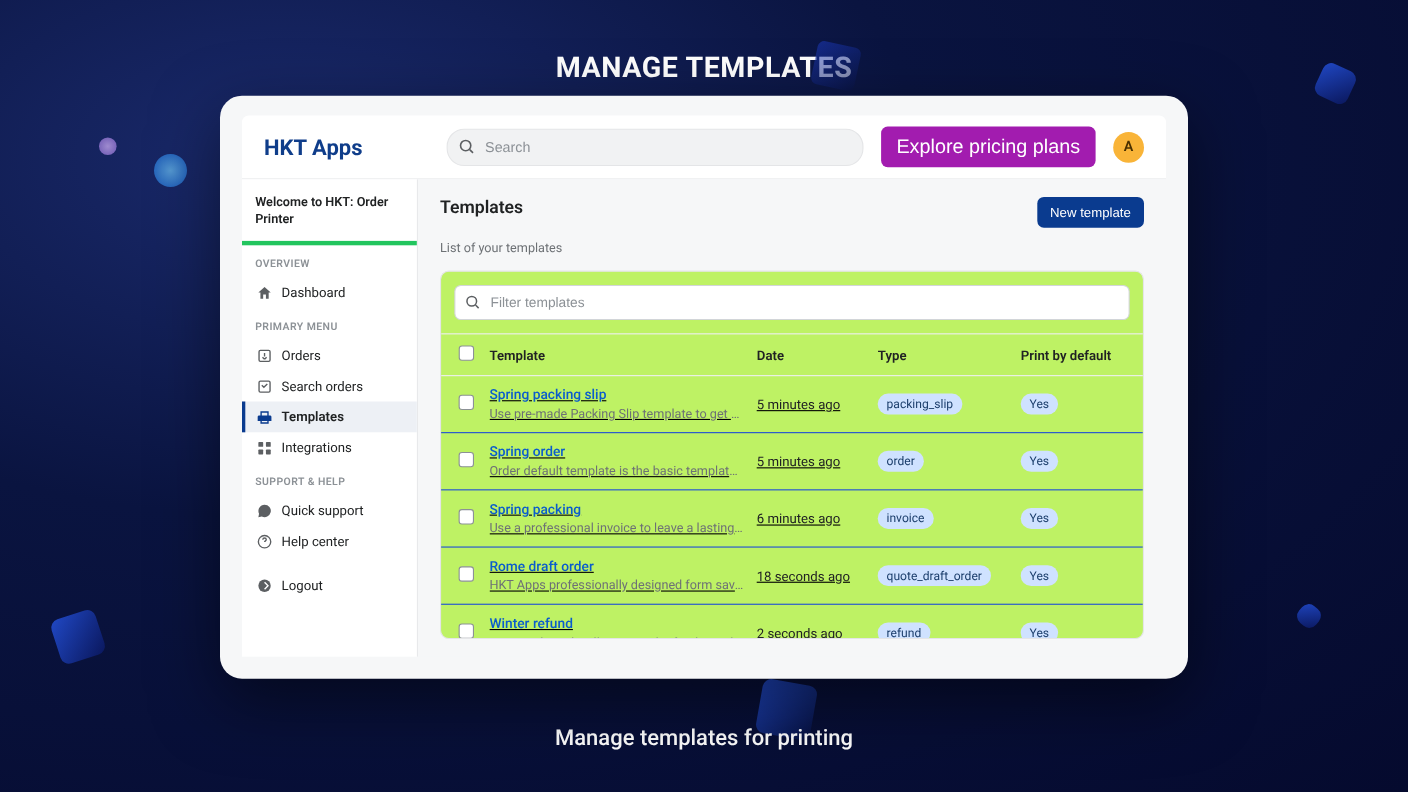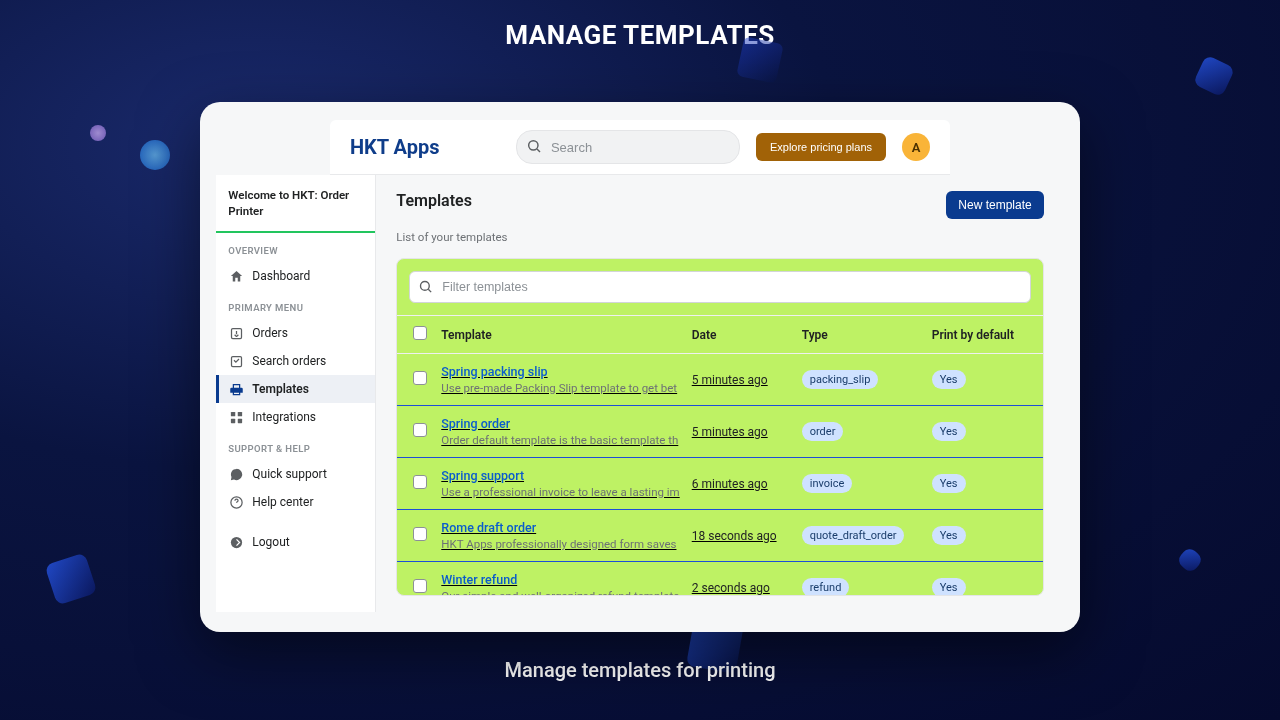--- a/index.html
+++ b/index.html
@@ -5,60 +5,59 @@
   * { box-sizing: border-box; margin: 0; padding: 0; }
   body {
     font-family: -apple-system, BlinkMacSystemFont, "Segoe UI", Roboto, Helvetica, Arial, sans-serif;
     background: radial-gradient(ellipse at 20% 20%, #1a2a6c 0%, #0a1440 40%, #050a2e 100%);
     width: 1280px;
     height: 720px;
     overflow: hidden;
     position: relative;
   }
   .bg-shape { position: absolute; border-radius: 8px; opacity: 0.7; }
-  .hero-title { text-align: center; color: #fff; font-size: 26px; font-weight: 700; letter-spacing: 0.5px; margin-top: 20px; }
+  .hero-title { text-align: center; color: #fff; font-size: 26px; font-weight: 700; letter-spacing: 0.5px; margin-top: 47px; }
   .hero-subtitle { text-align: center; color: #fff; font-size: 20px; font-weight: 500; position: absolute; bottom: 38px; left: 0; right: 0; }
   .app-shell {
     position: absolute;
-    left: 200px; top: 102px;
+    left: 200px; top: 87px;
     width: 880px; height: 530px;
     background: #f6f7f8;
     border-radius: 20px;
     box-shadow: 0 20px 60px rgba(0,0,0,0.5);
     overflow: hidden;
     display: flex;
     flex-direction: column;
-    align-items: center;
   }
   .topbar {
     background: #fff;
     border-bottom: 1px solid #e8e9eb;
     display: flex;
     align-items: center;
     padding: 10px 20px;
     gap: 16px;
     margin: 18px 20px 0 20px;
     border-radius: 6px 6px 0 0;
   }
   .brand { font-size: 20px; font-weight: 700; color: #0f3d8a; flex: 0 0 150px; }
   .search-wrap { flex: 1; position: relative; }
   .search-input {
     width: 100%; height: 34px; border: 1px solid #e4e5e7; background: #f1f2f3;
     border-radius: 16px; padding: 0 12px 0 34px; font-size: 13px; color: #6d7175;
   }
   .search-input::placeholder { color: #8c9196; }
   .search-icon-wrap { position: absolute; left: 10px; top: 8px; color: #5c5f62; }
   .explore-btn {
-    background: #a16207; color: #fff; border: none; border-radius: 6px;
-    padding: 8px 14px; font-size: 11px; font-weight: 500; cursor: pointer;
+    background: #a21caf; color: #fff; border: none; border-radius: 6px;
+    padding: 8px 14px; font-size: 18px; font-weight: 500; cursor: pointer;
   }
   .avatar { width: 28px; height: 28px; border-radius: 50%; background: #f9b438; color: #4a3000; display: flex; align-items: center; justify-content: center; font-size: 13px; font-weight: 600; }
   .body-row { display: flex; flex: 1; margin: 0 20px 20px 20px; background: #f6f7f8; min-height: 0; }
   .sidebar { width: 160px; background: #fff; border-right: 1px solid #e8e9eb; padding: 12px 0; overflow: hidden; }
-  .welcome { padding: 0 12px 12px 12px; font-size: 11.5px; color: #202223; font-weight: 600; border-bottom: 2px solid #22c55e; line-height: 1.4; }
+  .welcome { padding: 0 12px 12px 12px; font-size: 11.5px; color: #202223; font-weight: 600; border-bottom: 4px solid #22c55e; line-height: 1.4; }
   .section-label { font-size: 9.5px; font-weight: 600; color: #8c9196; letter-spacing: 0.4px; padding: 12px 12px 6px 12px; }
   .nav-item { display: flex; align-items: center; gap: 8px; padding: 6px 12px; font-size: 12px; color: #202223; cursor: pointer; }
   .nav-item.active { background: #edf0f5; border-left: 3px solid #0a3b8f; padding-left: 9px; font-weight: 600; }
   .nav-item .icon { width: 16px; height: 16px; display: flex; align-items: center; justify-content: center; color: #5c5f62; flex-shrink: 0; }
   .nav-item.active .icon { color: #0a3b8f; }
   .main { flex: 1; padding: 16px 20px; overflow: hidden; display: flex; flex-direction: column; min-height: 0; }
   .page-head { display: flex; align-items: flex-start; justify-content: space-between; margin-bottom: 14px; }
   .page-title { font-size: 16px; font-weight: 600; color: #202223; }
   .page-sub { font-size: 11.5px; color: #6d7175; margin-top: 20px; }
   .new-btn { background: #0a3b8f; color: #fff; border: none; border-radius: 6px; padding: 7px 12px; font-size: 12px; font-weight: 500; cursor: pointer; }
@@ -246,21 +245,21 @@
                 <a class="tmpl-name">Spring order</a>
                 <div class="tmpl-desc">Order default template is the basic template th</div>
               </div>
               <div class="col-date date-txt">5 minutes ago</div>
               <div class="col-type"><span class="type-pill">order</span></div>
               <div class="col-print"><span class="print-pill print-yes">Yes</span></div>
             </div>
             <div class="trow">
               <div class="col-chk"><span class="chk"></span></div>
               <div class="col-tmpl">
-                <a class="tmpl-name">Spring support</a>
+                <a class="tmpl-name">Spring packing</a>
                 <div class="tmpl-desc">Use a professional invoice to leave a lasting im</div>
               </div>
               <div class="col-date date-txt">6 minutes ago</div>
               <div class="col-type"><span class="type-pill">invoice</span></div>
               <div class="col-print"><span class="print-pill print-yes">Yes</span></div>
             </div>
             <div class="trow">
               <div class="col-chk"><span class="chk"></span></div>
               <div class="col-tmpl">
                 <a class="tmpl-name">Rome draft order</a>

